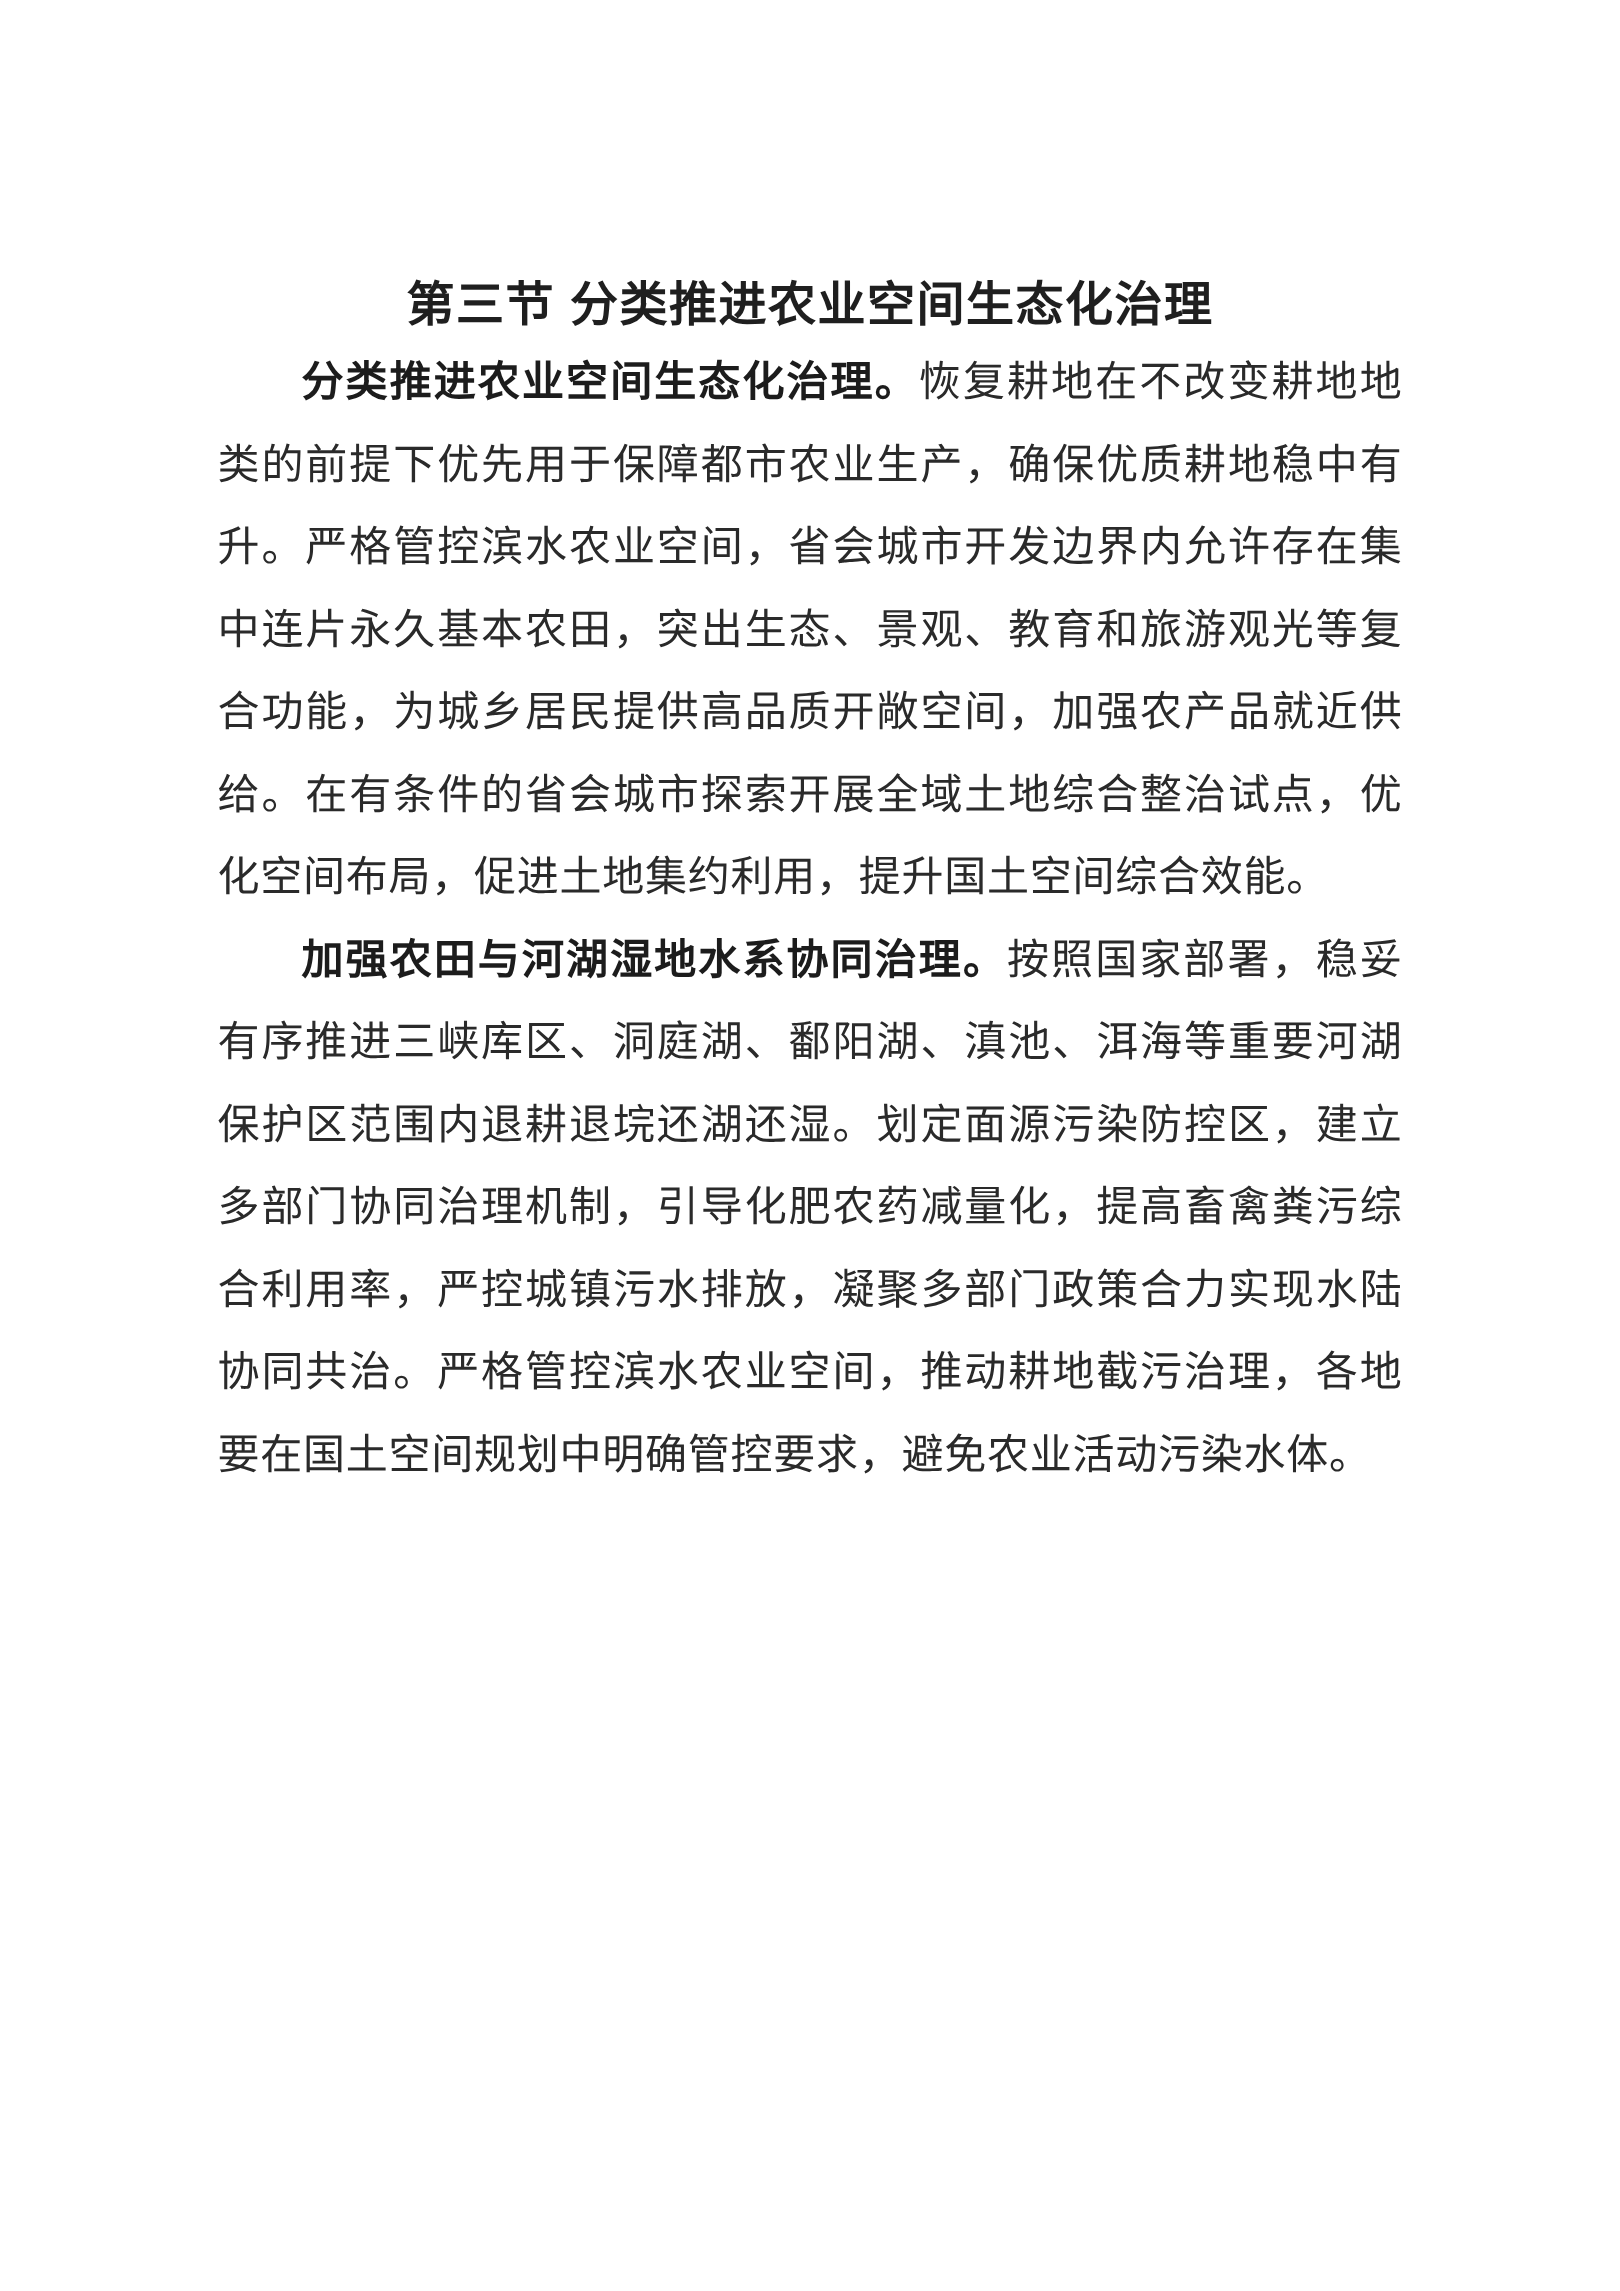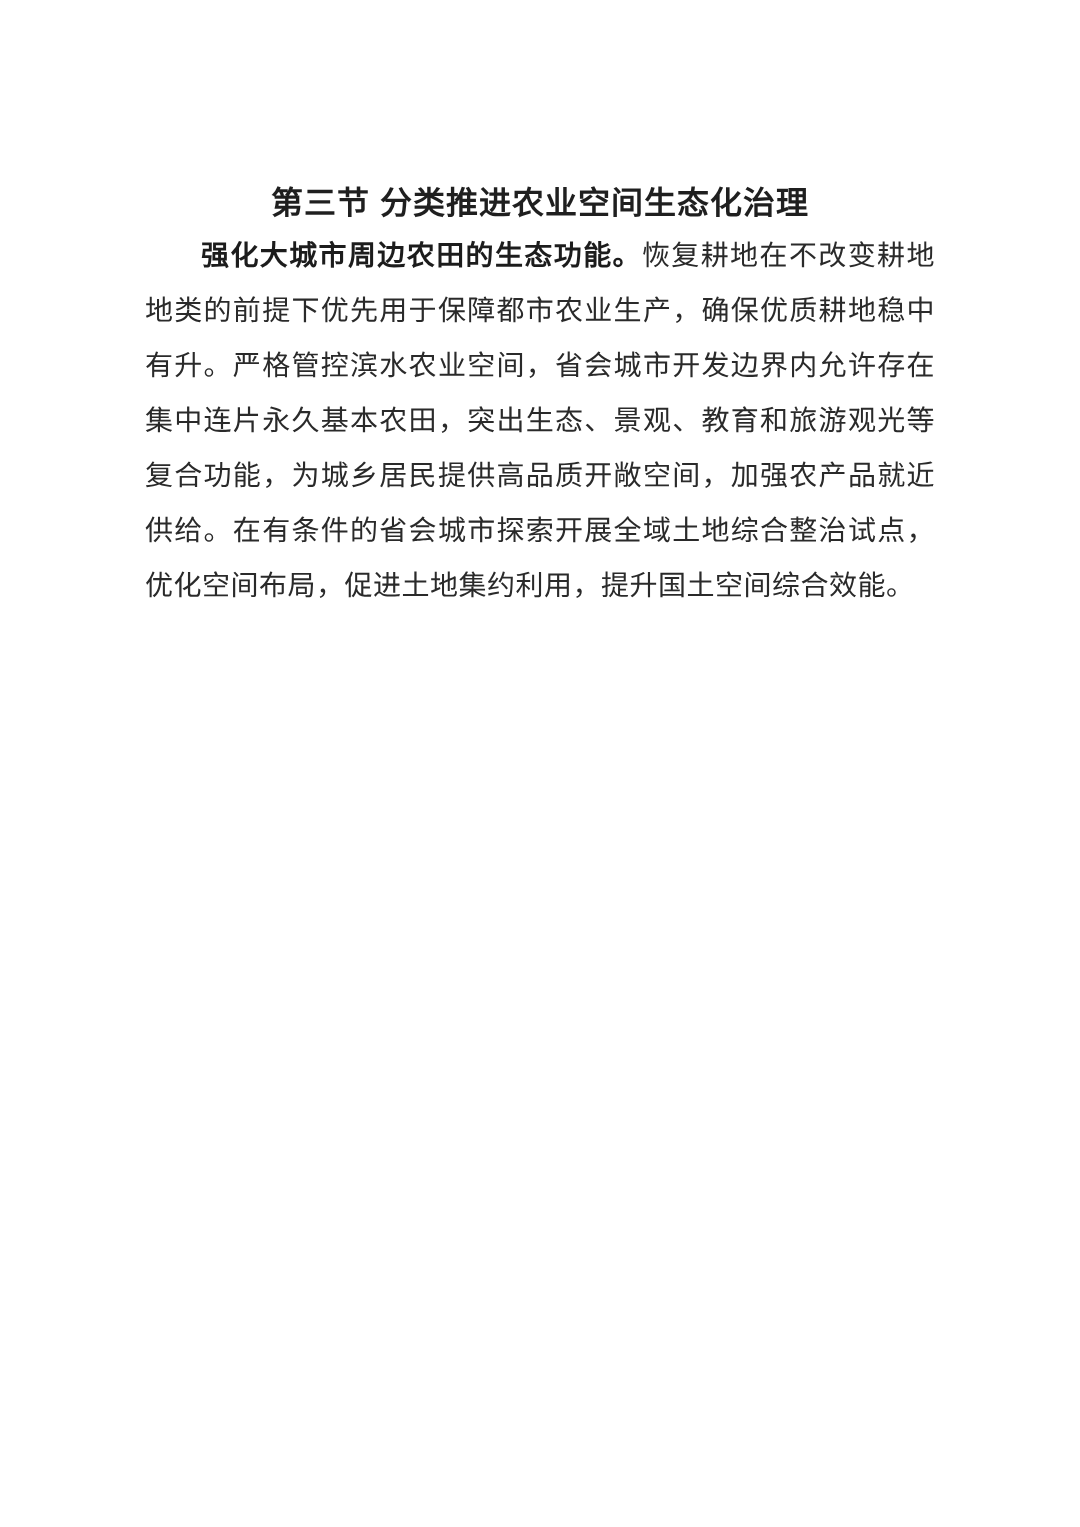--- a/index.html
+++ b/index.html
@@ -65,22 +65,25 @@
 </head>
 <body>
 
 <div class="page">
 
   <h1 class="doc-title">第三节 分类推进农业空间生态化治理</h1>
 
   <div class="doc-content">
 
     <p>
-      <span class="para-lead">强化大城市周边农田的生态功能。</span><span>恢复耕地在不改变耕地地类的前提下优先用于保障都市农业生产，确保优质耕地稳中有升。严格管控滨水农业空间，省会城市开发边界内允许存在集中连片永久基本农田，突出生态、景观、教育和旅游观光等复合功能，为城乡居民提供高品质开敞空间，加强农产品就近供给。在有条件的省会城市探索开展全域土地综合整治试点，优化空间布局，促进土地集约利用，提升国土空间综合效能。</span>
+      <span class="para-lead">分类推进农业空间生态化治理。</span><span>恢复耕地在不改变耕地地类的前提下优先用于保障都市农业生产，确保优质耕地稳中有升。严格管控滨水农业空间，省会城市开发边界内允许存在集中连片永久基本农田，突出生态、景观、教育和旅游观光等复合功能，为城乡居民提供高品质开敞空间，加强农产品就近供给。在有条件的省会城市探索开展全域土地综合整治试点，优化空间布局，促进土地集约利用，提升国土空间综合效能。</span>
     </p>
 
 
+    <p>
+      <span class="para-lead">加强农田与河湖湿地水系协同治理。</span><span>按照国家部署，稳妥有序推进三峡库区、洞庭湖、鄱阳湖、滇池、洱海等重要河湖保护区范围内退耕退垸还湖还湿。划定面源污染防控区，建立多部门协同治理机制，引导化肥农药减量化，提高畜禽粪污综合利用率，严控城镇污水排放，凝聚多部门政策合力实现水陆协同共治。严格管控滨水农业空间，推动耕地截污治理，各地要在国土空间规划中明确管控要求，避免农业活动污染水体。</span>
+    </p>
 
   </div>
 
   <div class="page-footer">— 18 —</div>
 
 </div>
 
 </body></html>

